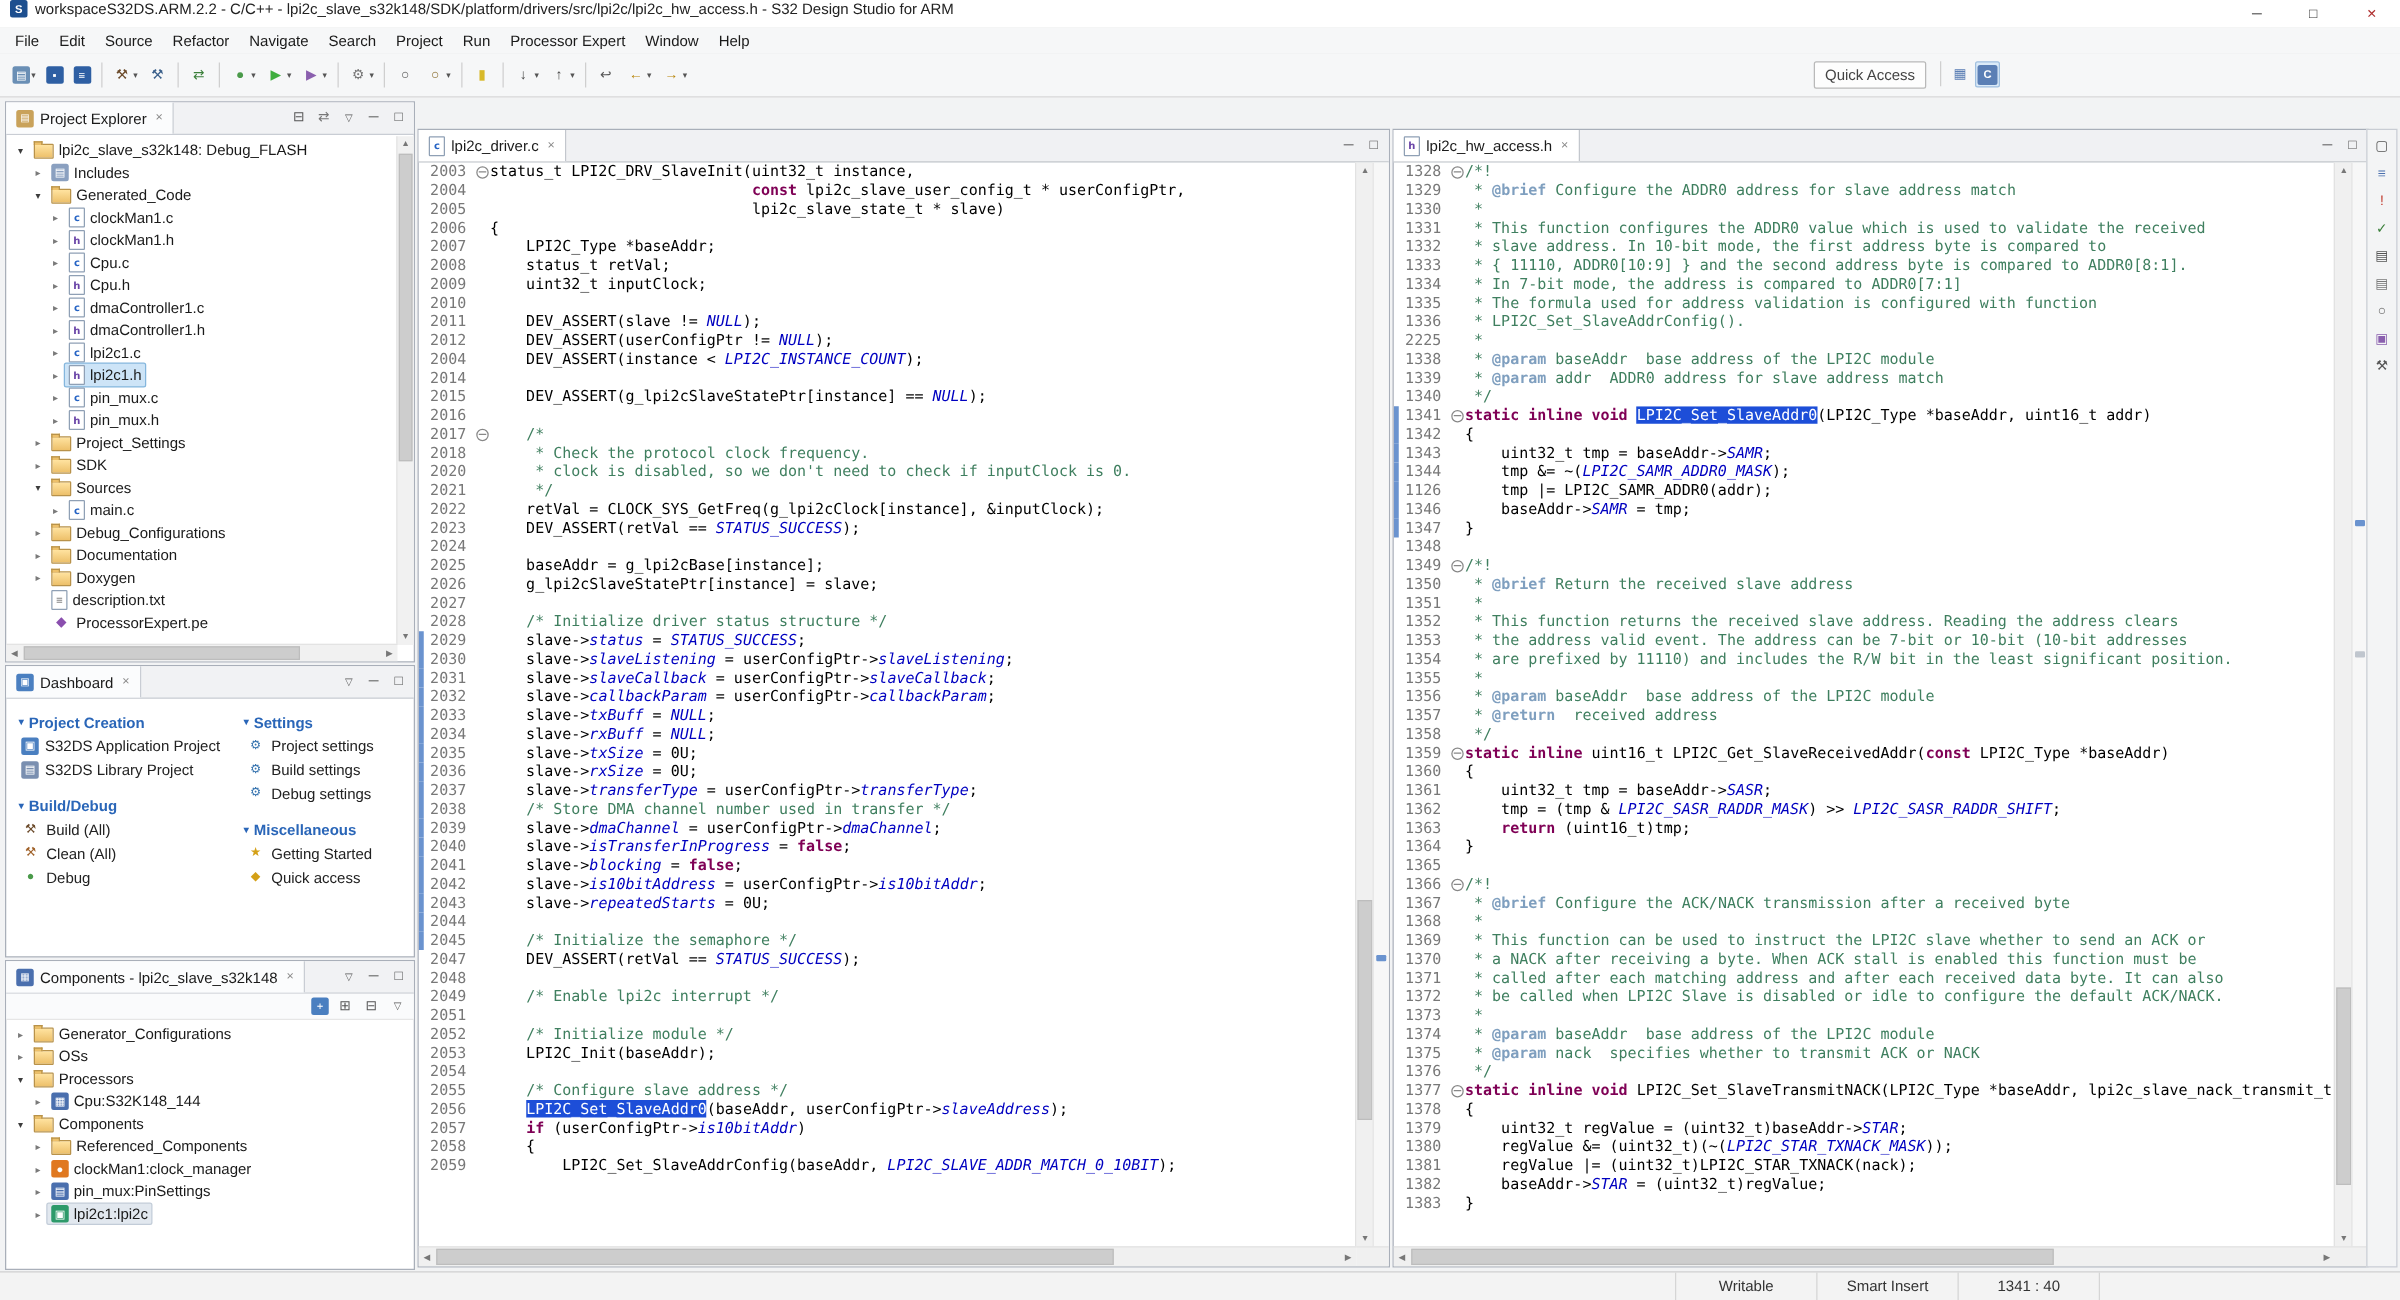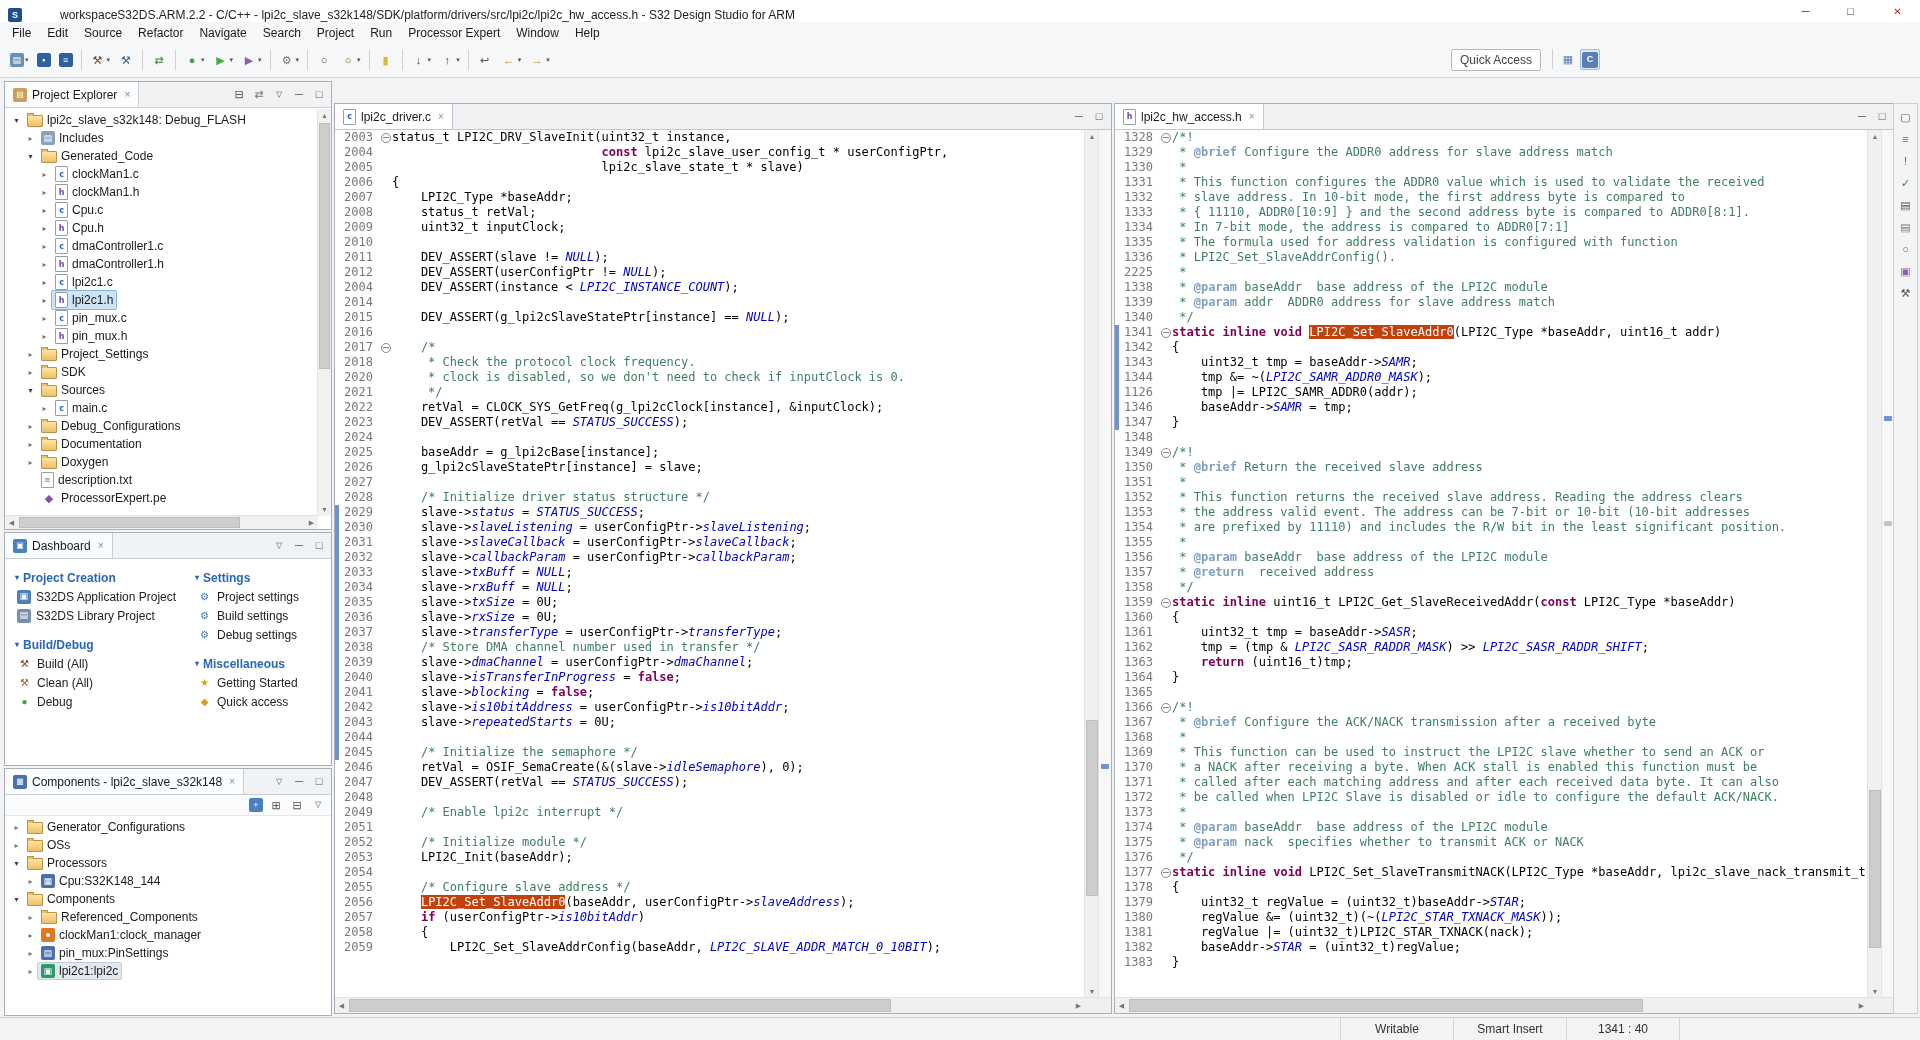--- a/index.html
+++ b/index.html
@@ -1,20 +1,20 @@
 <!DOCTYPE html>
 <html><head>
 <meta charset="utf-8">
 <style>
   html,body{margin:0;padding:0;}
   body{width:1920px;height:1040px;overflow:hidden;background:#f2f3f4;font-family:"Liberation Sans",sans-serif;font-size:12px;color:#1a1a1a;-webkit-font-smoothing:antialiased;}
   .window{position:relative;width:1920px;height:1040px;}
 
   
-  .titlebar{position:absolute;left:0;top:0;right:0;height:22px;background:#ffffff;border-bottom:1px solid #e6e6e6;display:flex;align-items:flex-end;gap:32px;}
+  .titlebar{position:absolute;left:0;top:0;right:0;height:22px;background:#ffffff;border-bottom:1px solid #e6e6e6;display:flex;align-items:flex-start;}
   .app-icon{width:14px;height:14px;margin:0 6px 0 8px;background:#1d4f8f;color:#fff;border-radius:2px;display:flex;align-items:center;justify-content:center;font-size:9px;font-weight:bold;}
   .app-icon::after{content:"S";}
   .title-text{white-space:nowrap;overflow:hidden;color:#222;}
   .win-controls{margin-left:auto;display:flex;height:100%;}
   .win-btn{width:45px;display:flex;align-items:center;justify-content:center;font-size:11px;color:#333;}
   .win-btn.close{color:#b03030;}
   .menubar{position:absolute;left:0;top:22px;right:0;height:21px;background:#f6f7f8;border-bottom:1px solid #e2e2e2;display:flex;align-items:center;padding-left:4px;}
   .menu-item{padding:2px 8px;color:#1a1a1a;}
   .toolbar{position:absolute;left:0;top:43px;right:0;height:34px;background:#f6f7f8;border-bottom:1px solid #d8d8d8;display:flex;align-items:center;padding-left:6px;}
   #toolbar-buttons{display:flex;align-items:center;}
@@ -82,21 +82,21 @@
   .ln{width:34px;flex:none;text-align:right;padding-right:6px;color:#787878;}
   .fcx{width:13px;flex:none;display:flex;justify-content:center;}
   .foldm{width:8px;height:8px;border:1px solid #888;border-radius:50%;position:relative;margin-top:3px;background:#fff;}
   .foldm::after{content:"";position:absolute;left:1px;right:1px;top:3px;border-top:1px solid #888;}
   .ct{flex:1;white-space:pre;overflow:hidden;color:#000;}
   .kw{color:#7f0055;font-weight:bold;}
   .cmt{color:#3f7f5f;}
   .doctag{color:#7f9fbf;font-weight:bold;}
   .fld{color:#0000c0;font-style:italic;}
   .cst{color:#0000c0;font-style:italic;}
-  .selw{background:#c2410c;color:#fff;}
+  .selw{background:#1d4ed8;color:#fff;}
   .vscroll{position:absolute;top:26px;right:12px;width:14px;bottom:15px;background:#f0f0f0;border-left:1px solid #e2e2e2;}
   .oruler{position:absolute;top:26px;right:0;width:12px;bottom:15px;background:#f7f7f7;border-left:1px solid #e2e2e2;}
   .omark{position:absolute;left:2px;right:2px;height:5px;border-radius:1px;}
   .hscroll{position:absolute;left:0;right:26px;bottom:0;height:15px;background:#f0f0f0;border-top:1px solid #e2e2e2;}
   .scorner{position:absolute;right:0;bottom:0;width:26px;height:15px;background:#f0f0f0;border-top:1px solid #e2e2e2;}
 
   
   .rightstrip{position:absolute;right:2px;top:103px;width:23px;bottom:26px;background:#f3f4f5;border:1px solid #c9cdd4;display:flex;flex-direction:column;align-items:center;gap:4px;padding-top:4px;}
 
   
@@ -874,26 +874,20 @@
           <span class="ct"></span>
         </div>
         <div class="cl">
           <span class="rbx on"></span>
           <span class="ln">2045</span>
           <span class="fcx"></span>
           <span class="ct">    <span class="cmt">/* Initialize the semaphore */</span></span>
         </div>
         <div class="cl">
           <span class="rbx"></span>
-          <span class="ln">2046</span>
-          <span class="fcx"></span>
-          <span class="ct">    retVal = OSIF_SemaCreate(&amp;(slave-&gt;<span class="fld">idleSemaphore</span>), 0);</span>
-        </div>
-        <div class="cl">
-          <span class="rbx"></span>
           <span class="ln">2047</span>
           <span class="fcx"></span>
           <span class="ct">    DEV_ASSERT(retVal == <span class="cst">STATUS_SUCCESS</span>);</span>
         </div>
         <div class="cl">
           <span class="rbx"></span>
           <span class="ln">2048</span>
           <span class="fcx"></span>
           <span class="ct"></span>
         </div>

